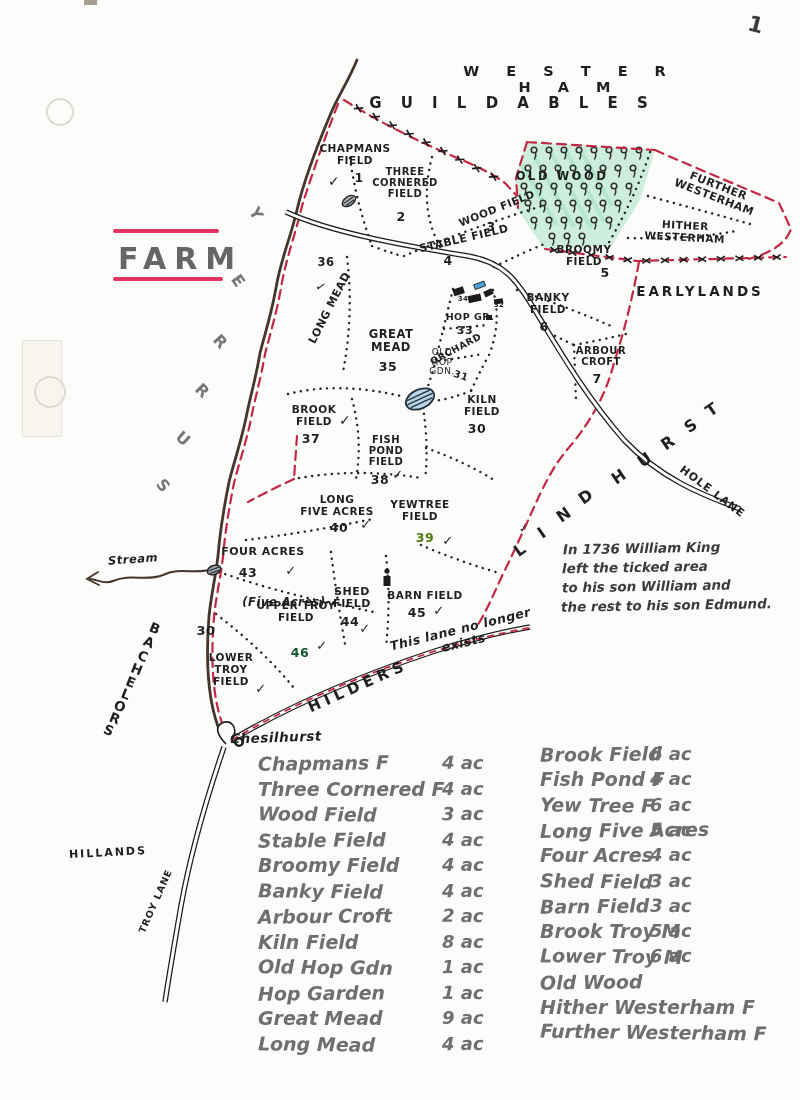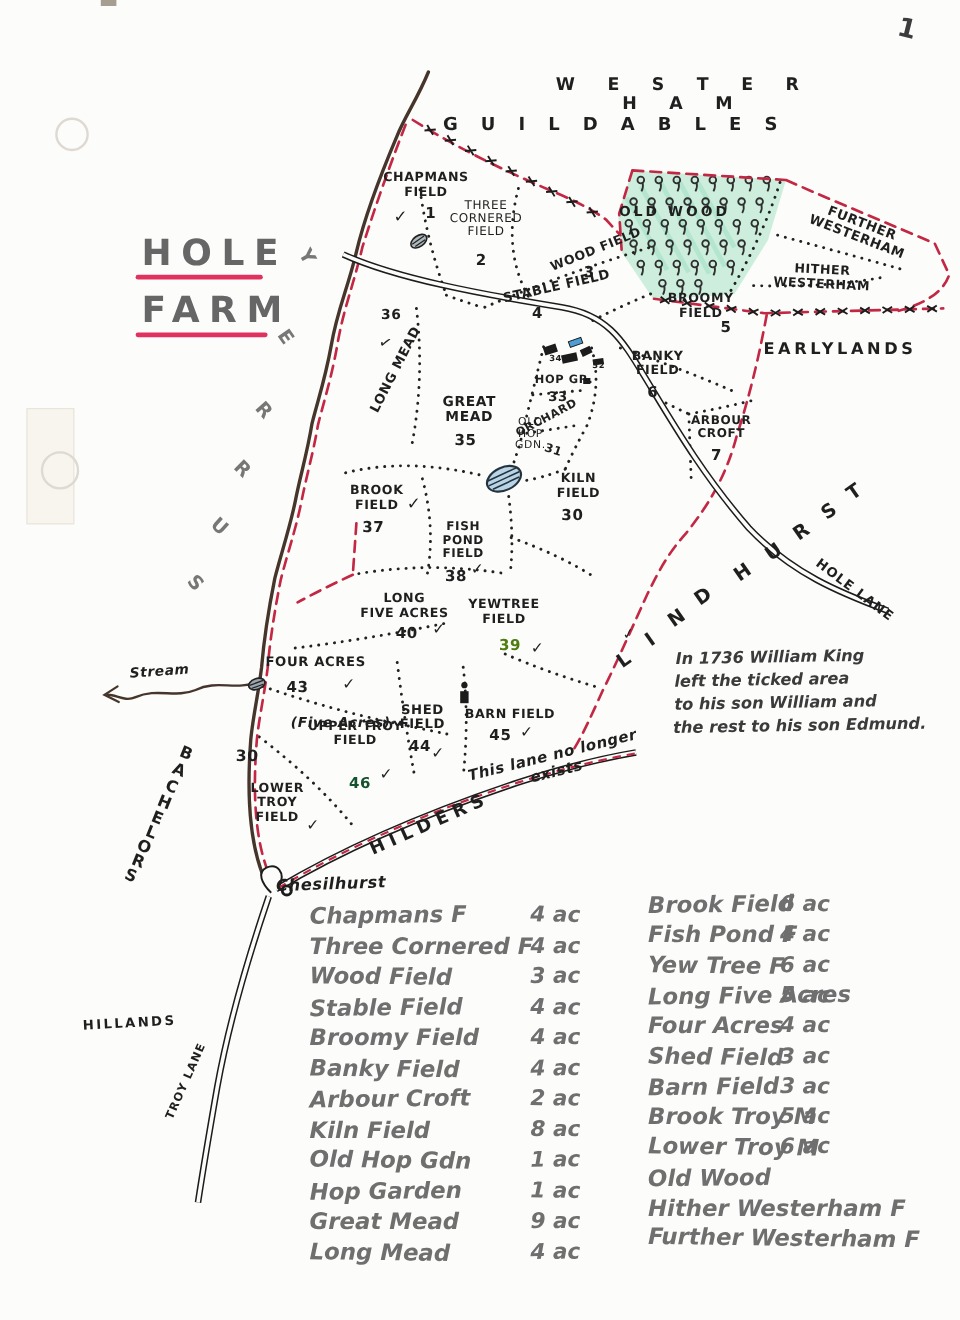--- a/index.html
+++ b/index.html
@@ -386,21 +386,21 @@
       <div class="ml" style="left: 137px; top: 662px; font-size: 13.5px; font-weight: 700; letter-spacing: 0.5px; line-height: 1.12; color: rgb(31, 31, 31); transform: translateX(-50%) rotate(22deg);">H</div>
       <div class="ml" style="left: 131px; top: 675px; font-size: 13.5px; font-weight: 700; letter-spacing: 0.5px; line-height: 1.12; color: rgb(31, 31, 31); transform: translateX(-50%) rotate(22deg);">E</div>
       <div class="ml" style="left: 126px; top: 687px; font-size: 13.5px; font-weight: 700; letter-spacing: 0.5px; line-height: 1.12; color: rgb(31, 31, 31); transform: translateX(-50%) rotate(22deg);">L</div>
       <div class="ml" style="left: 120px; top: 699px; font-size: 13.5px; font-weight: 700; letter-spacing: 0.5px; line-height: 1.12; color: rgb(31, 31, 31); transform: translateX(-50%) rotate(22deg);">O</div>
       <div class="ml" style="left: 115px; top: 711px; font-size: 13.5px; font-weight: 700; letter-spacing: 0.5px; line-height: 1.12; color: rgb(31, 31, 31); transform: translateX(-50%) rotate(22deg);">R</div>
       <div class="ml" style="left: 109px; top: 723px; font-size: 13.5px; font-weight: 700; letter-spacing: 0.5px; line-height: 1.12; color: rgb(31, 31, 31); transform: translateX(-50%) rotate(22deg);">S</div>
       <div class="ml" style="left: 355px; top: 143px; font-size: 10.5px; font-weight: 700; letter-spacing: 0.5px; line-height: 1.12; color: rgb(31, 31, 31); transform: translateX(-50%) rotate(0deg);">CHAPMANS
 FIELD</div>
       <div class="ml" style="left: 359px; top: 171px; font-size: 12.5px; font-weight: 700; letter-spacing: 0.5px; line-height: 1.12; color: rgb(31, 31, 31); transform: translateX(-50%) rotate(0deg);">1</div>
       <div class="ml" style="left: 334px; top: 174px; font-size: 14px; font-weight: 700; letter-spacing: 0.5px; line-height: 1.12; color: rgb(31, 31, 31); transform: translateX(-50%) rotate(0deg);">✓</div>
-      <div class="ml" style="left: 405px; top: 166px; font-size: 10px; font-weight: 400; letter-spacing: 0.5px; line-height: 1.12; color: rgb(31, 31, 31); transform: translateX(-50%) rotate(0deg);">THREE
+      <div class="ml" style="left: 405px; top: 166px; font-size: 10px; font-weight: 700; letter-spacing: 0.5px; line-height: 1.12; color: rgb(31, 31, 31); transform: translateX(-50%) rotate(0deg);">THREE
 CORNERED
 FIELD</div>
       <div class="ml" style="left: 401px; top: 210px; font-size: 12.5px; font-weight: 700; letter-spacing: 0.5px; line-height: 1.12; color: rgb(31, 31, 31); transform: translateX(-50%) rotate(0deg);">2</div>
       <div class="ml" style="left: 497px; top: 203px; font-size: 10.5px; font-weight: 700; letter-spacing: 0.5px; line-height: 1.12; color: rgb(31, 31, 31); transform: translateX(-50%) rotate(-22deg);">WOOD FIELD</div>
       <div class="ml" style="left: 491px; top: 220px; font-size: 12.5px; font-weight: 700; letter-spacing: 0.5px; line-height: 1.12; color: rgb(31, 31, 31); transform: translateX(-50%) rotate(0deg);">3</div>
       <div class="ml" style="left: 464px; top: 233px; font-size: 11px; font-weight: 700; letter-spacing: 0.5px; line-height: 1.12; color: rgb(31, 31, 31); transform: translateX(-50%) rotate(-13deg);">STABLE FIELD</div>
       <div class="ml" style="left: 448px; top: 254px; font-size: 12.5px; font-weight: 700; letter-spacing: 0.5px; line-height: 1.12; color: rgb(31, 31, 31); transform: translateX(-50%) rotate(0deg);">4</div>
       <div class="ml" style="left: 584px; top: 244px; font-size: 10.5px; font-weight: 700; letter-spacing: 0.5px; line-height: 1.12; color: rgb(31, 31, 31); transform: translateX(-50%) rotate(0deg);">BROOMY
 FIELD</div>
       <div class="ml" style="left: 605px; top: 266px; font-size: 12.5px; font-weight: 700; letter-spacing: 0.5px; line-height: 1.12; color: rgb(31, 31, 31); transform: translateX(-50%) rotate(0deg);">5</div>
@@ -461,21 +461,20 @@
 FIELD</div>
       <div class="ml" style="left: 300px; top: 646px; font-size: 12.5px; font-weight: 700; letter-spacing: 0.5px; line-height: 1.12; color: #14532d; transform: translateX(-50%) rotate(0deg);">46</div>
       <div class="ml" style="left: 322px; top: 639px; font-size: 13px; font-weight: 700; letter-spacing: 0.5px; line-height: 1.12; color: rgb(31, 31, 31); transform: translateX(-50%) rotate(0deg);">✓</div>
       <div class="ml" style="left: 206px; top: 624px; font-size: 13px; font-weight: 700; letter-spacing: 0.5px; line-height: 1.12; color: rgb(31, 31, 31); transform: translateX(-50%) rotate(0deg);">30</div>
       <div class="ml" style="left: 231px; top: 652px; font-size: 10.5px; font-weight: 700; letter-spacing: 0.5px; line-height: 1.12; color: rgb(31, 31, 31); transform: translateX(-50%) rotate(0deg);">LOWER
 TROY
 FIELD</div>
       <div class="ml" style="left: 261px; top: 682px; font-size: 13px; font-weight: 700; letter-spacing: 0.5px; line-height: 1.12; color: rgb(31, 31, 31); transform: translateX(-50%) rotate(0deg);">✓</div>
     </div>
 
-  <div class="title-line" style="left:118px;top:194px;">HOLE</div>
   <div class="title-underline" style="left:113px;top:229px;width:106px;"></div>
   <div class="title-line" style="left:118px;top:241px;">FARM</div>
   <div class="title-underline" style="left:113px;top:277px;width:110px;"></div>
 
   <div>
     <div class="note-line" style="left:563px;top:540px;transform:rotate(-1deg);">In 1736 William King</div>
     <div class="note-line" style="left:562px;top:559px;transform:rotate(-1deg);">left the ticked area</div>
     <div class="note-line" style="left:562px;top:578px;transform:rotate(-1deg);">to his son William and</div>
     <div class="note-line" style="left:561px;top:597px;transform:rotate(-1deg);">the rest to his son Edmund.</div>
   </div>

